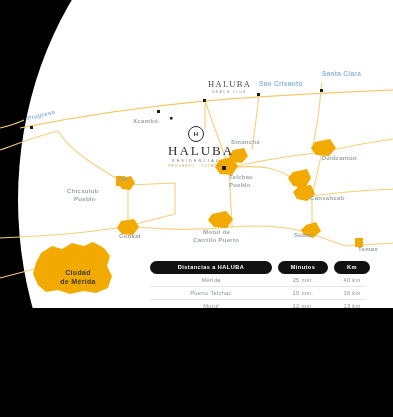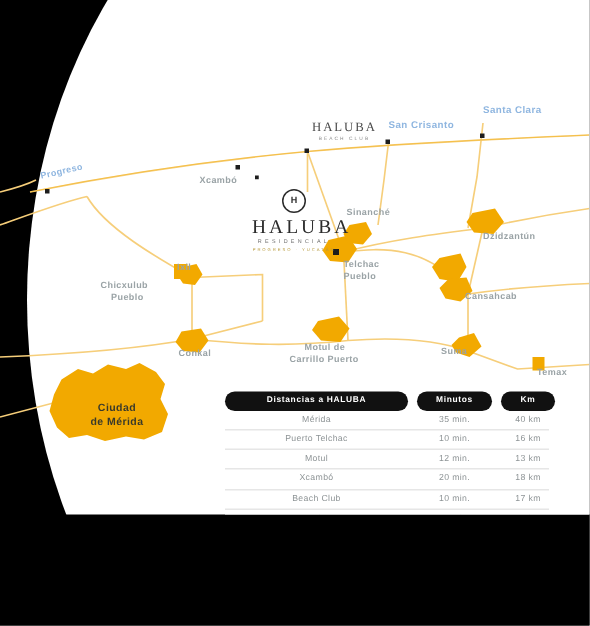--- a/index.html
+++ b/index.html
@@ -1,17 +1,17 @@
 <!DOCTYPE html>
 <html><head>
 <meta charset="utf-8">
 <style>
   html,body{margin:0;padding:0;background:#000;}
   body{width:393px;height:417px;overflow:hidden;font-family:"Liberation Sans",sans-serif;}
-  #stage{position:relative;width:393px;height:343px;background:#000;overflow:hidden;}
+  #stage{position:relative;width:393px;height:308px;background:#000;overflow:hidden;}
 
   
   #plate{
     position:absolute;left:18px;top:-150px;width:600px;height:700px;
     background:#fff;border-radius:50% 0 0 50%/50% 0 0 50%;
   }
   #plate2{
     position:absolute;left:150px;top:-150px;width:460px;height:700px;background:#fff;
   }
 

